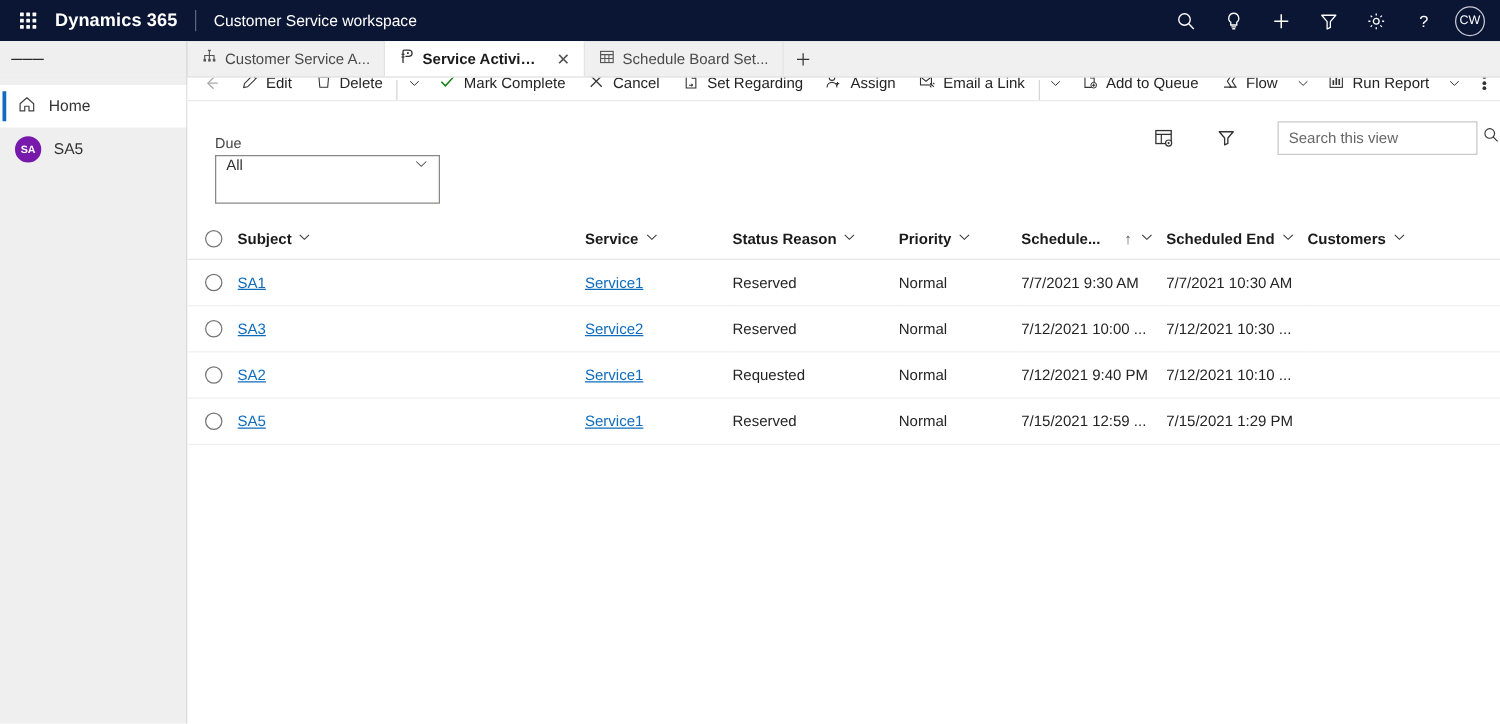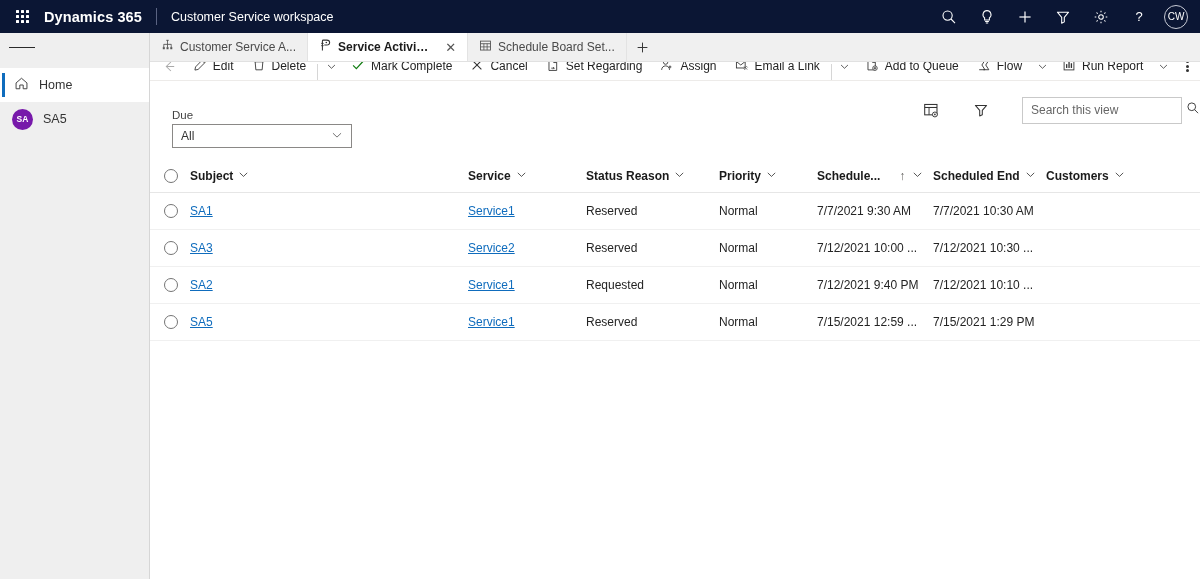--- a/index.html
+++ b/index.html
@@ -96,21 +96,21 @@
   }
   .searchbox input {
     flex: 1; border: none; outline: none; font-size: 12px; font-family: inherit; color: #333; background: transparent;
   }
   .searchbox input::placeholder { color: #666; }
 
   
   .duewrap { padding: 12px 22px 0 22px; flex-shrink: 0; }
   .duelabel { font-size: 11.5px; color: #444; margin-bottom: 3px; }
   .dueselect {
-    width: 180px; height: 24px; border: 1px solid #8a8886; display: flex; align-items: center;
+    width: 180px; height: 39px; border: 1px solid #8a8886; display: flex; 
     justify-content: space-between; padding: 0 8px; font-size: 12px; color: #333; cursor: pointer; background: #fff;
   }
 
   
   .gridwrap { margin-top: 14px; flex: 1; overflow: hidden; }
   table.grid { width: 100%; border-collapse: collapse; table-layout: fixed; }
   table.grid th {
     text-align: right; font-size: 12px; font-weight: bold; color: #1b1b1b;
     padding: 7px 0 9px 0; border-bottom: 1px solid #e6e6e6; white-space: nowrap;
   }

